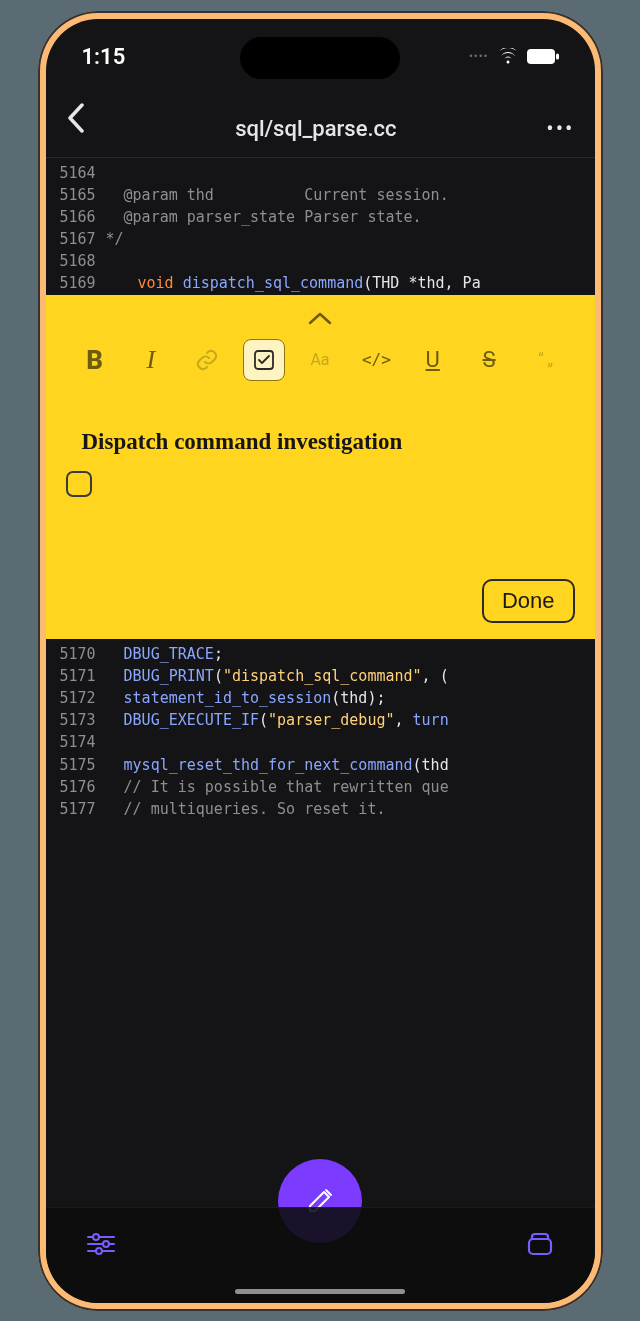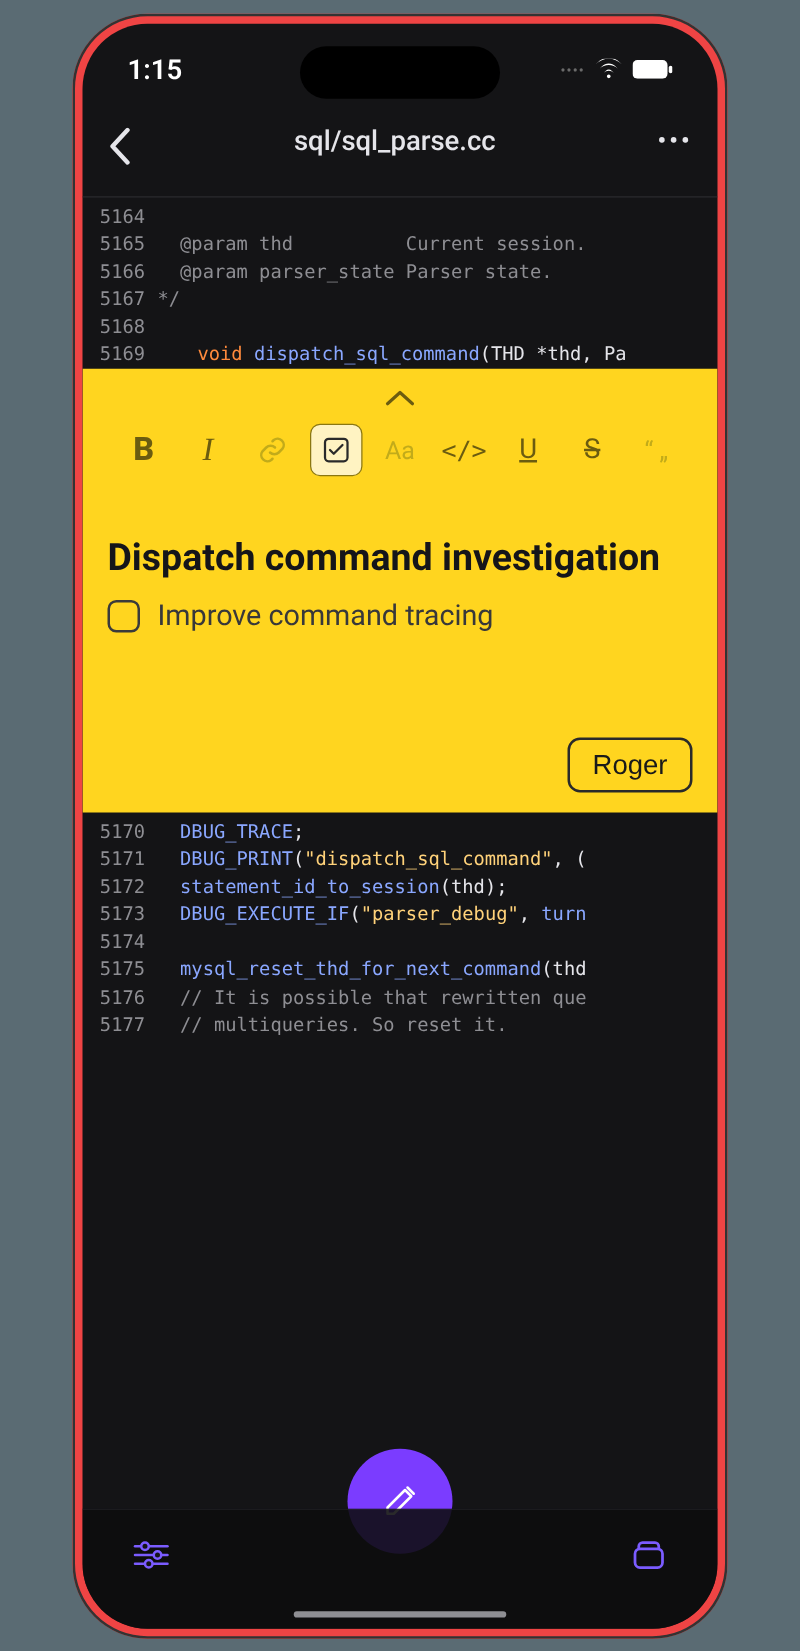--- a/index.html
+++ b/index.html
@@ -6,23 +6,23 @@
     body {
       background: #5a6b73;
       width: 640px;
       height: 1321px;
       font-family: -apple-system, BlinkMacSystemFont, "Segoe UI", Roboto, sans-serif;
       display: flex;
       align-items: center;
       justify-content: center;
     }
     .phone-frame {
-      width: 524px;
+      width: 565px;
       height: 1300px;
-      background: #ef4444;
+      background: #fdba74;
       border-radius: 60px;
       padding: 8px;
       box-shadow: inset 0 0 0 2px #333;
       position: relative;
     }
     .phone-inner {
       background: #141416;
       width: 100%;
       height: 100%;
       border-radius: 52px;
@@ -50,21 +50,21 @@
       padding: 18px 36px 0;
       color: #fff;
       font-size: 22px;
       font-weight: 600;
     }
     .status-right { display: flex; gap: 8px; align-items: center; }
     .dots { letter-spacing: 1px; color: #6b6b6b; font-size: 11px; }
     .wifi-icon, .battery-icon { display:inline-block; }
     .app-header {
       display: flex;
-      align-items: flex-start;
+      align-items: flex-end;
       justify-content: space-between;
       padding: 24px 20px 16px;
       color: #e5e5ea;
     }
     .back { font-size: 34px; color: #e5e5ea; font-weight: 300; }
     .title { font-size: 22px; font-weight: 500; color: #e5e5ea; }
     .more { font-size: 22px; letter-spacing: 2px; color: #e5e5ea; }
     .code-view {
       font-family: "SF Mono", "Menlo", monospace;
       font-size: 15px;
@@ -93,34 +93,35 @@
     }
     .format-bar {
       display: flex;
       justify-content: space-between;
       align-items: center;
       padding: 8px 8px 18px;
     }
     .fmt-btn {
       width: 42px; height: 42px;
       display:flex; align-items:center; justify-content:center;
-      font-size: 20px; color: #6b5c10;
+      font-size: 16px; color: #6b5c10;
       border-radius: 8px;
     }
     .fmt-btn.dim { color: #c2ab1a; }
     .fmt-btn.active { background:#fff3c2; border:1px solid #8a7712; }
     .fmt-btn.bold { font-weight: 800; font-size: 26px; }
     .fmt-btn.italic { font-style: italic; font-family: Georgia; font-size: 26px; }
     .fmt-btn.underline { text-decoration: underline; font-size: 22px; }
     .fmt-btn.strike { text-decoration: line-through; font-size: 22px; }
     .note-title {
-      font-size: 30px;
+      font-size: 23px;
       font-weight: 700;
       color: #15151a;
-      margin: 30px 0 14px;
+      margin: 30px 16px 14px;
+      font-family: Liberation Serif, serif;
     }
     .task-list { list-style: none; }
     .task-item { display: flex; align-items: flex-start; gap: 14px; margin-bottom: 10px; }
     .task-check {
       width: 26px; height: 26px; min-width: 26px;
       border: 2.5px solid #3b3b3b; border-radius: 7px;
       margin-top: 2px; background: transparent;
     }
     .task-text { font-size: 23px; color: #38383a; line-height: 1.3; }
     .cursor {
@@ -222,26 +223,25 @@
         <span class="fmt-btn underline">U</span>
         <span class="fmt-btn strike">S</span>
         <span class="fmt-btn dim">“ „</span>
       </div>
 
       <div class="note-title">Dispatch command investigation</div>
 
       <ul class="task-list" id="task-list">
           <li class="task-item">
             <span class="task-check"></span>
-            <span class="task-text">Improve command tracing</span>
           </li>
         </ul>
 
       <div class="note-spacer"></div>
-      <button class="done-btn">Roger</button>
+      <button class="done-btn">Done</button>
     </div>
 
     <div class="code-view" id="code-bottom" style="border-top:none"><div class="code-line"><span class="gutter">5170</span><span><span class="tok-plain">  </span><span class="tok-id">DBUG_TRACE</span><span class="tok-plain">;</span></span></div><div class="code-line"><span class="gutter">5171</span><span><span class="tok-plain">  </span><span class="tok-id">DBUG_PRINT</span><span class="tok-plain">(</span><span class="tok-str">"dispatch_sql_command"</span><span class="tok-plain">, (</span></span></div><div class="code-line"><span class="gutter">5172</span><span><span class="tok-plain">  </span><span class="tok-id">statement_id_to_session</span><span class="tok-plain">(thd);</span></span></div><div class="code-line"><span class="gutter">5173</span><span><span class="tok-plain">  </span><span class="tok-id">DBUG_EXECUTE_IF</span><span class="tok-plain">(</span><span class="tok-str">"parser_debug"</span><span class="tok-plain">, </span><span class="tok-id">turn</span></span></div><div class="code-line"><span class="gutter">5174</span><span></span></div><div class="code-line"><span class="gutter">5175</span><span><span class="tok-plain">  </span><span class="tok-id">mysql_reset_thd_for_next_command</span><span class="tok-plain">(thd</span></span></div><div class="code-line"><span class="gutter">5176</span><span><span class="tok-comment">  // It is possible that rewritten que</span></span></div><div class="code-line"><span class="gutter">5177</span><span><span class="tok-comment">  // multiqueries. So reset it.</span></span></div></div>
 
     <div class="fab">
       <svg width="32" height="32" viewBox="0 0 32 32">
           <path d="M6 26 L6 21 L20 7 L25 12 L11 26 Z M22 5 L27 10" stroke="#fff" stroke-width="2" fill="none" stroke-linecap="round" stroke-linejoin="round"></path>
         </svg>
     </div>
 

